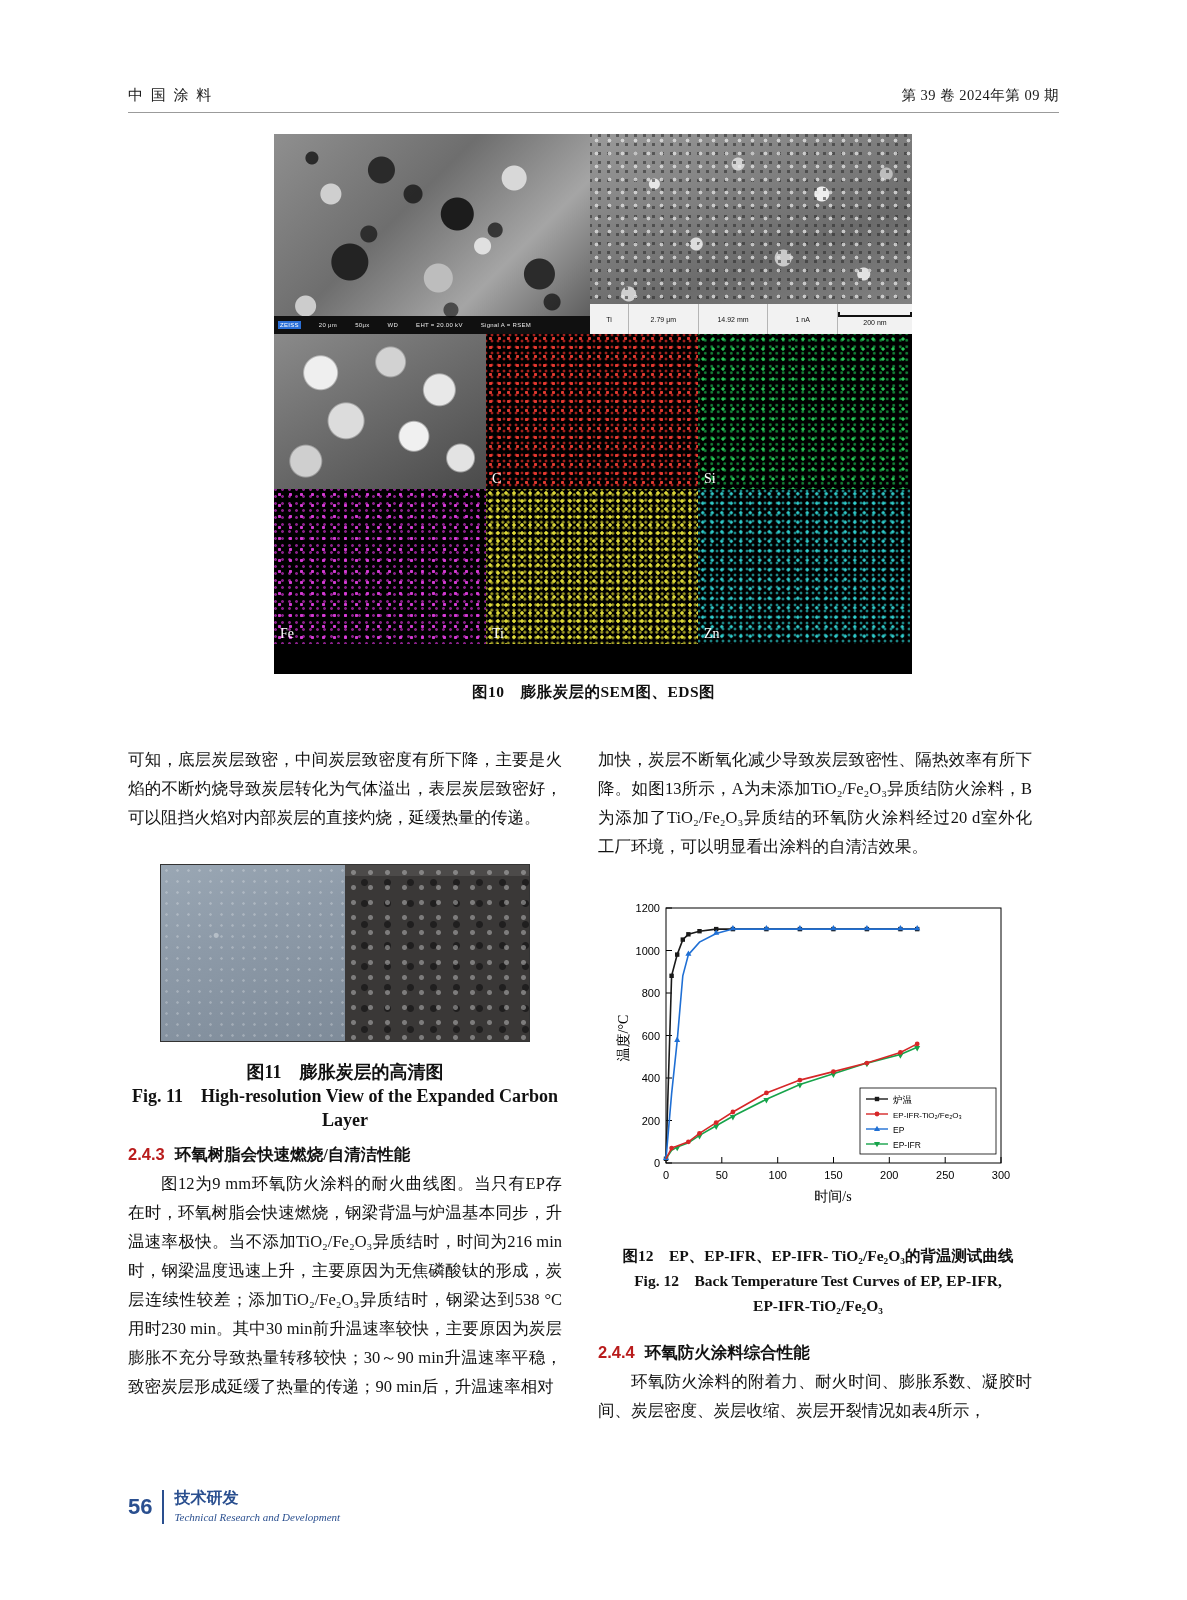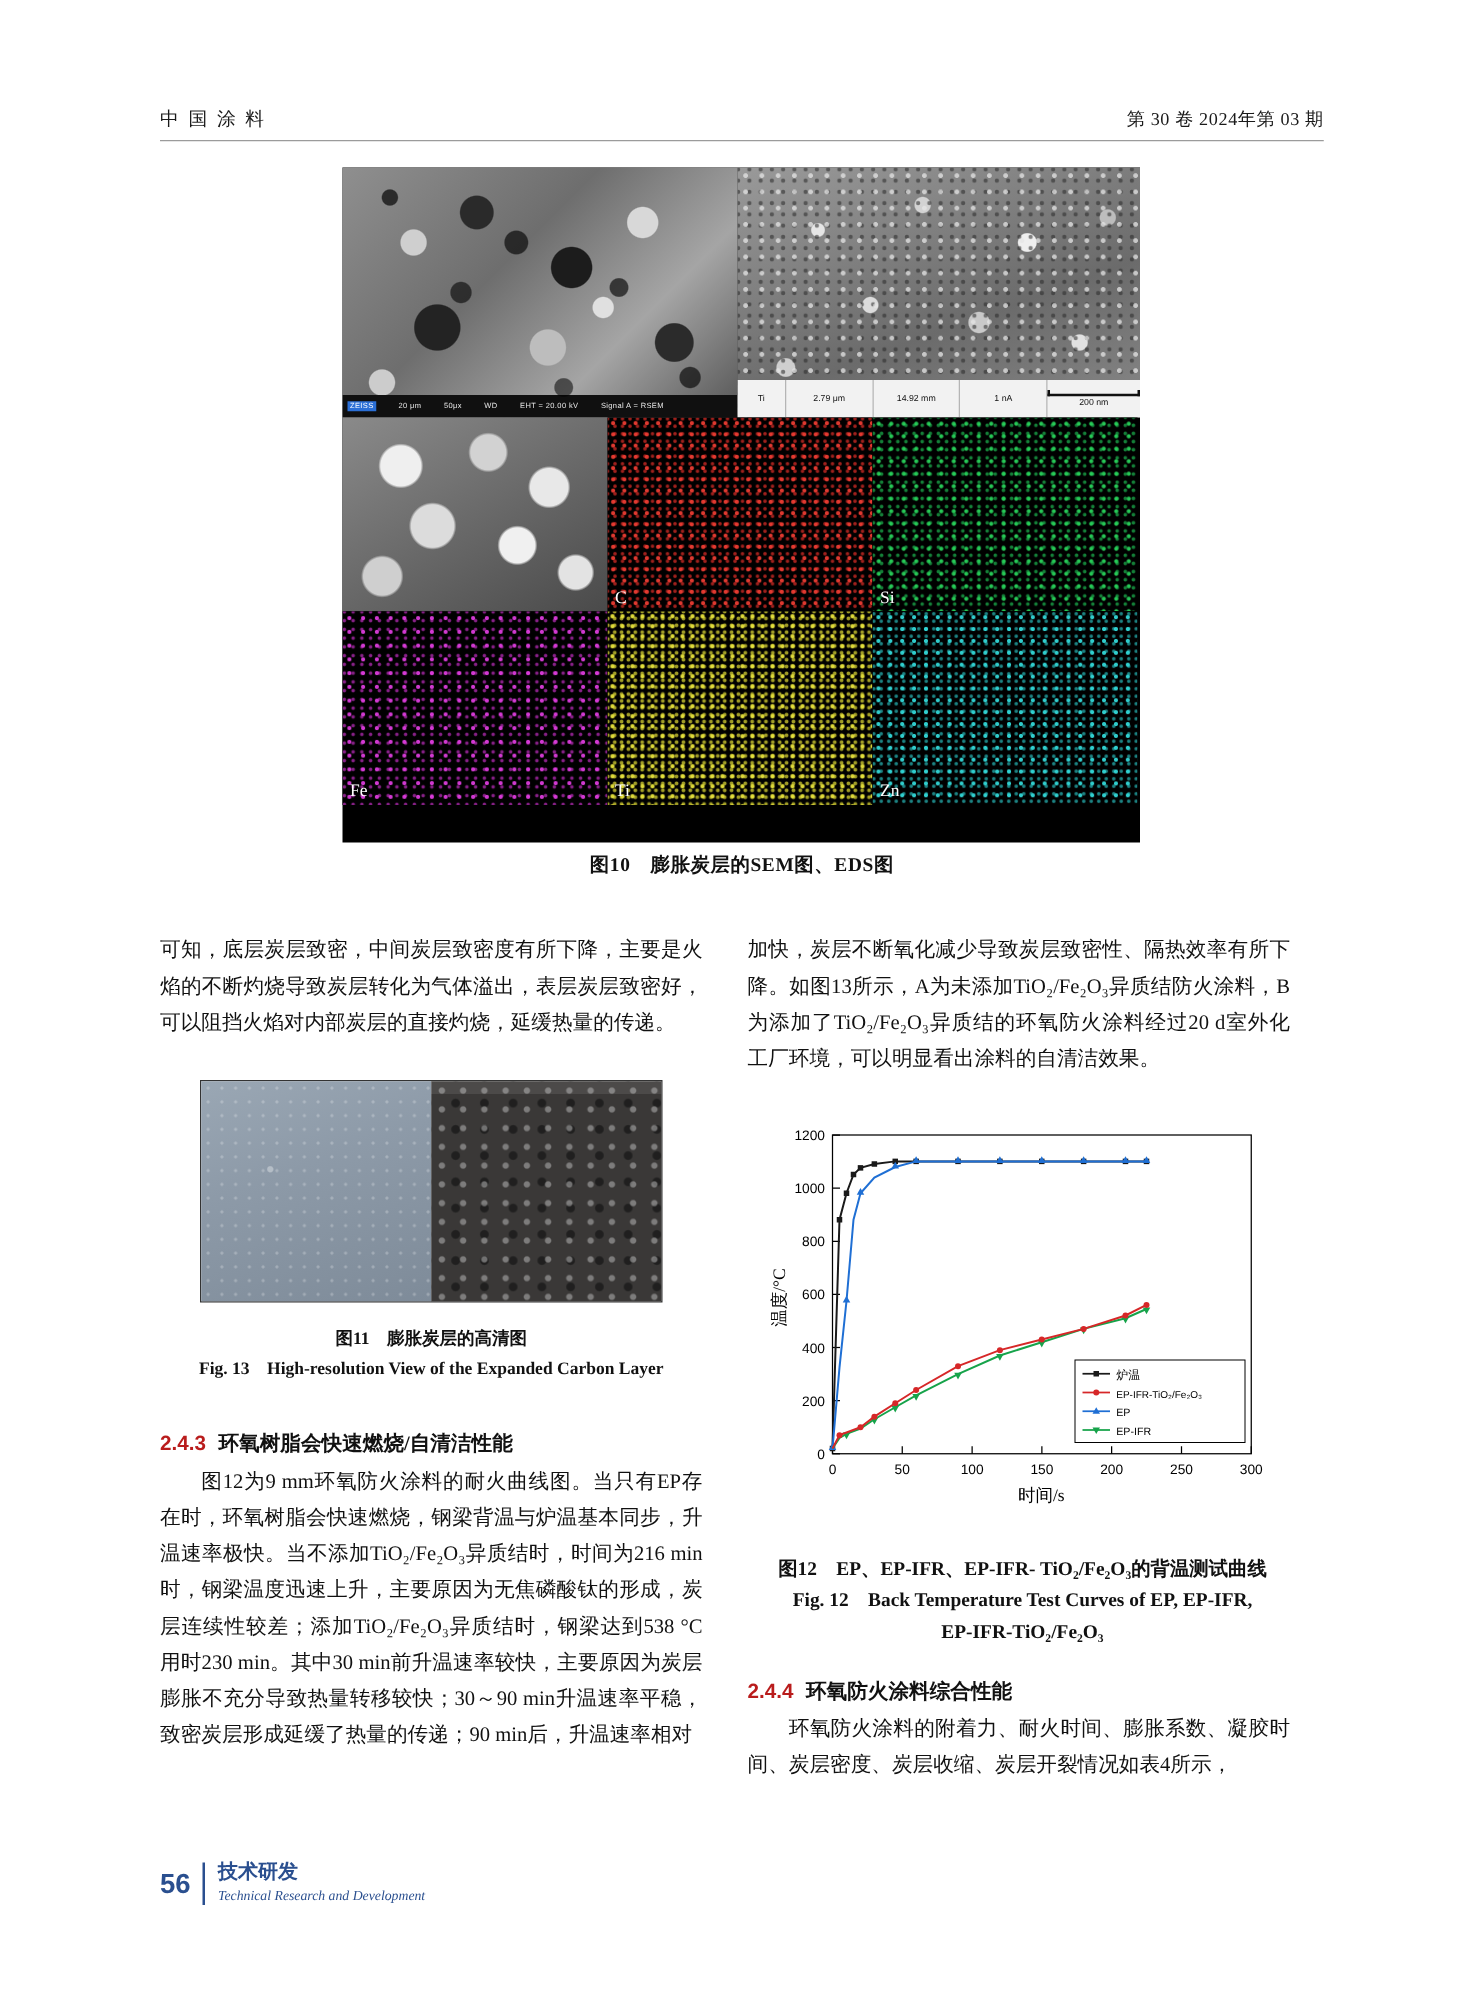--- a/index.html
+++ b/index.html
@@ -296,21 +296,21 @@
       radial-gradient(circle, rgba(25,25,25,.8) 3px, rgba(0,0,0,0) 4px);
     background-size: 17px 15px, 23px 21px;
     background-position: 0 0, 8px 7px;
   }
   .fig11-cap {
     position: absolute;
     left: 128px;
     top: 1060px;
     width: 434px;
     text-align: center;
-    font-size: 14px;
+    font-size: 18px;
     font-weight: bold;
     line-height: 24px;
   }
 
   .sec-head {
     font-size: 16.5px;
     font-weight: bold;
   }
   .sec-num {
     color: #b91c1c;
@@ -372,21 +372,21 @@
     line-height: 14px;
   }
 </style>
 </head>
 <body>
 
 <div class="page">
 
   <div class="header">
     <span class="journal">中 国 涂 料</span>
-    <span class="issue">第 30 卷    2024年第 03 期</span>
+    <span class="issue">第 39 卷    2024年第 09 期</span>
   </div>
 
   <div class="fig10-wrap">
     <div class="fig10-row">
       <div class="sem-a">
         <div class="scalebar-a">
           <span class="hl">ZEISS</span>
           <span>20 μm</span>
           <span>50μx</span>
           <span>WD</span>
@@ -458,21 +458,21 @@
   <div class="col left">
     <p>可知，底层炭层致密，中间炭层致密度有所下降，主要是火焰的不断灼烧导致炭层转化为气体溢出，表层炭层致密好，可以阻挡火焰对内部炭层的直接灼烧，延缓热量的传递。</p>
   </div>
 
   <div class="fig11">
     <div class="left-half"></div>
     <div class="right-half"></div>
   </div>
   <div class="fig11-cap">
     <div>图11　膨胀炭层的高清图</div>
-    <div>Fig. 13　High-resolution View of the Expanded Carbon Layer</div>
+    <div>Fig. 11　High-resolution View of the Expanded Carbon Layer</div>
   </div>
 
   <div class="col left" style="top:1140px;">
     <p class="sec-head">
       <span class="sec-num">2.4.3</span><span>环氧树脂会快速燃烧/自清洁性能</span>
     </p>
     <p class="indent">图12为9 mm环氧防火涂料的耐火曲线图。当只有EP存在时，环氧树脂会快速燃烧，钢梁背温与炉温基本同步，升温速率极快。当不添加TiO₂/Fe₂O₃异质结时，时间为216 min时，钢梁温度迅速上升，主要原因为无焦磷酸钛的形成，炭层连续性较差；添加TiO₂/Fe₂O₃异质结时，钢梁达到538 °C用时230 min。其中30 min前升温速率较快，主要原因为炭层膨胀不充分导致热量转移较快；30～90 min升温速率平稳，致密炭层形成延缓了热量的传递；90 min后，升温速率相对</p>
   </div>
 
   <div class="col right">

